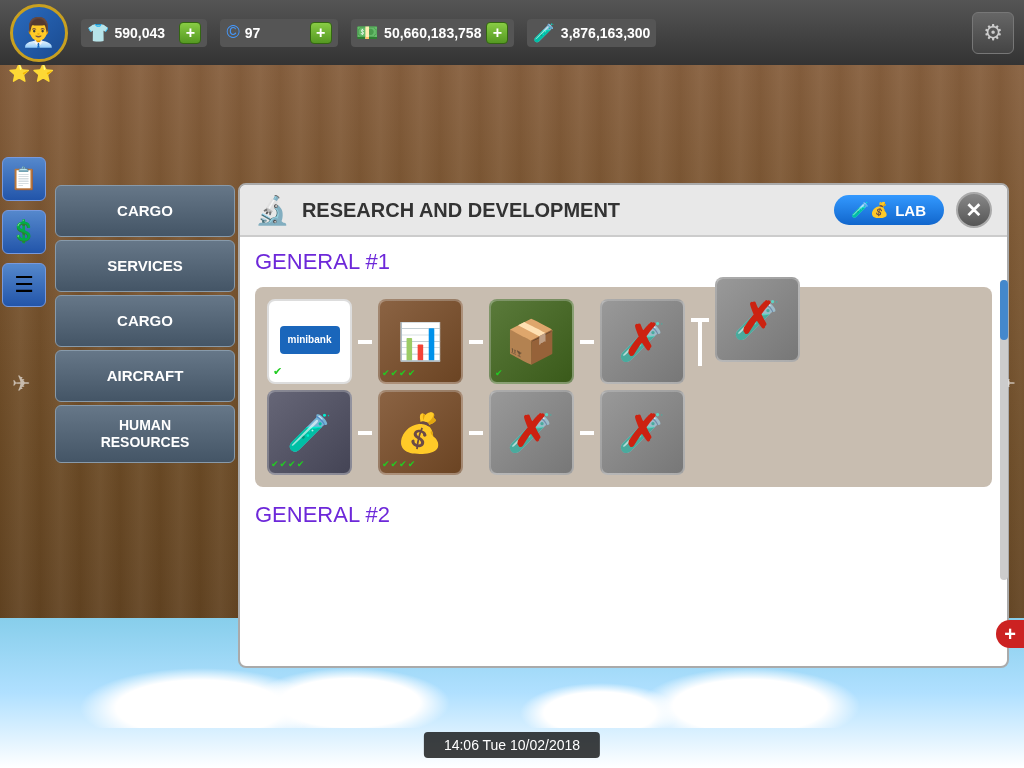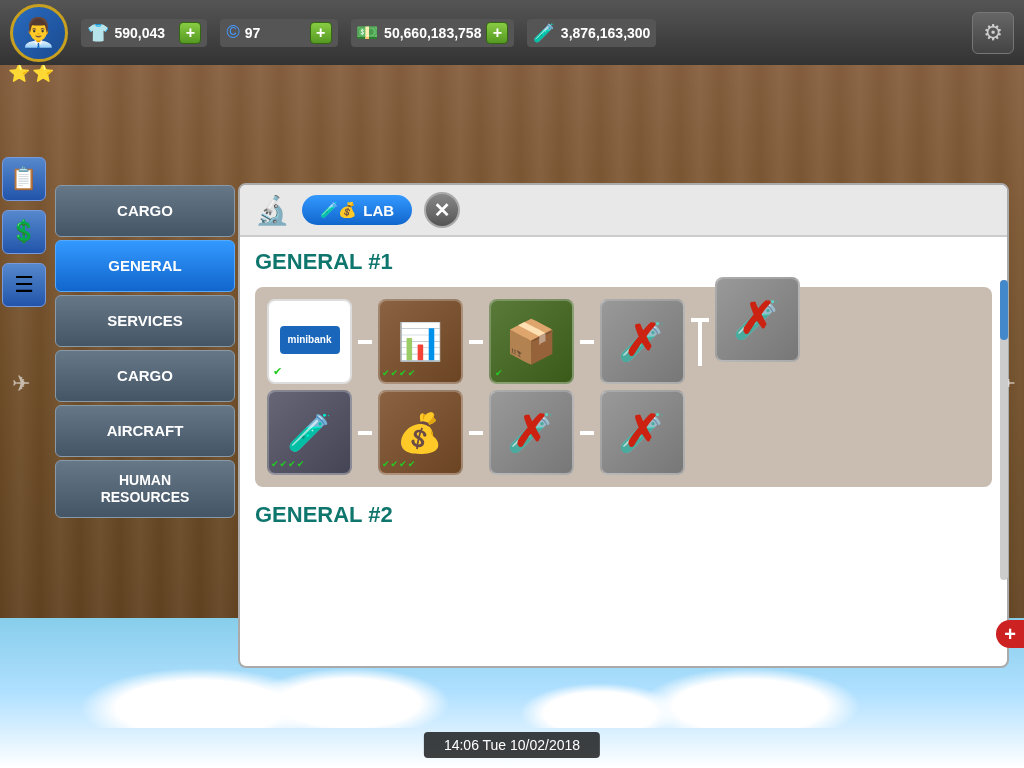--- a/index.html
+++ b/index.html
@@ -248,22 +248,22 @@
 
     
     .panel-content {
       padding: 12px 15px;
       overflow-y: auto;
       height: calc(100% - 52px);
     }
 
     .section-title {
       font-size: 22px;
-      font-weight: bold;
-      color: #0f766e;
+      font-weight: normal;
+      color: #6d28d9;
       margin-bottom: 12px;
     }
 
     
     .research-grid {
       background: #c8bdb0;
       border-radius: 8px;
       padding: 12px;
       margin-bottom: 15px;
     }
@@ -457,41 +457,39 @@
   </div>
 </div>
 
 <div class="plane-icon-left">✈</div>
 <div class="plane-icon-right">✈</div>
 
 <div class="nav-panel">
   <div class="nav-btn">
     <span>CARGO</span>
   </div>
-  <div class="nav-btn active">
-    <span>GENERAL</span>
-  </div>
   <div class="nav-btn">
     <span>SERVICES</span>
   </div>
   <div class="nav-btn">
     <span>CARGO</span>
   </div>
   <div class="nav-btn">
     <span>AIRCRAFT</span>
   </div>
   <div class="nav-btn" style="height:58px; font-size:14px;">
     HUMAN<br>RESOURCES
   </div>
 </div>
 
 <div class="main-panel">
 
   <div class="panel-header">
     <span class="microscope-icon">🔬</span>
+    <span class="panel-title">RESEARCH AND DEVELOPMENT</span>
     <button class="lab-btn">
       <span>🧪💰</span>
       <span>LAB</span>
     </button>
     <div class="close-btn">
       <span>✕</span>
     </div>
   </div>
 
   <div class="panel-content">

